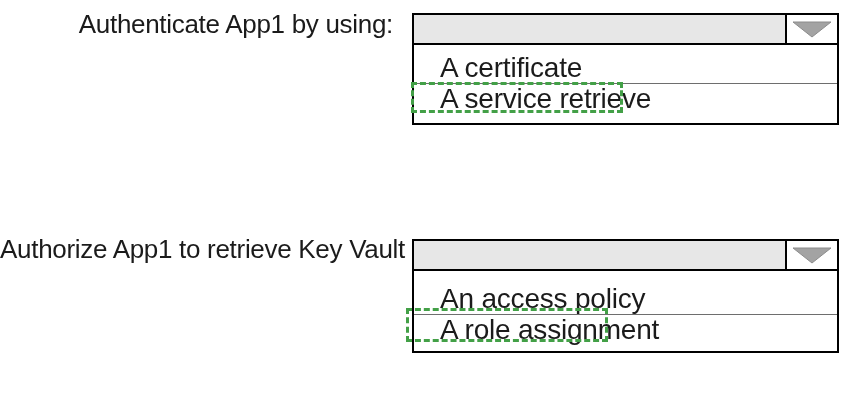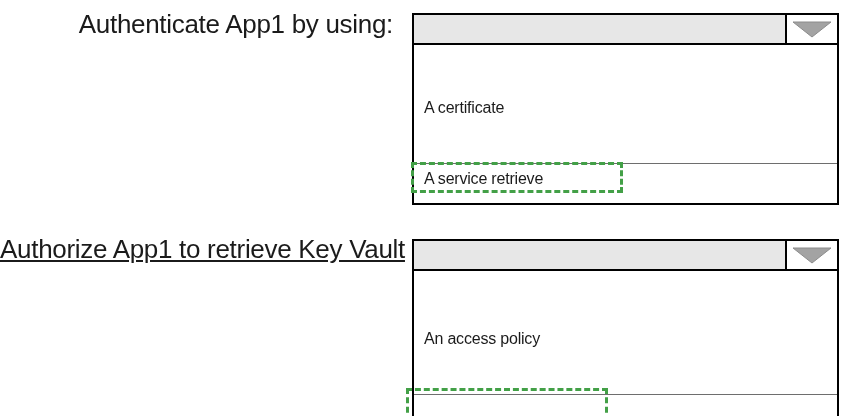--- a/index.html
+++ b/index.html
@@ -15,21 +15,21 @@
     position: absolute;
     left: 0;
     text-align: right;
     font-size: 26px;
     line-height: 32px;
     letter-spacing: -0.3px;
     color: #1b1b1b;
     white-space: nowrap;
   }
   #label-q1 { top: 8px; width: 393px; }
-  #label-q2 { top: 233px; width: 395px; text-decoration: underline; }
+  #label-q2 { top: 233px; width: 395px; }
 
   .dropdown {
     position: absolute;
     left: 412px;
     width: 427px;
     box-sizing: border-box;
     border: 2px solid #000000;
     background: #ffffff;
   }
   #dropdown-q1 { top: 13px; }
@@ -53,25 +53,24 @@
     justify-content: center;
   }
 
   .dd-list { padding-top: 8px; padding-bottom: 9px; }
   #dropdown-q2 .dd-list { padding-top: 13px; padding-bottom: 6px; }
 
   .dd-item {
     position: relative;
     height: 30px;
     line-height: 30px;
-    padding-left: 10px;
-    font-size: 16px;
+    padding-left: 26px;
+    font-size: 28px;
     letter-spacing: -0.2px;
     white-space: nowrap;
-    margin-top: 40px;
   }
   .dd-item + .dd-item { border-top: 1px solid #6e6e6e; }
 
   .answer-outline {
     display: none;
     position: absolute;
     box-sizing: border-box;
     border: 3px dashed #43a047;
     background: transparent;
     pointer-events: none;
@@ -121,17 +120,18 @@
           <polygon points="1,2 39,2 20,17" fill="#a3a3a3" stroke="#8c8c8c" stroke-width="1"></polygon>
         </svg>
       </div>
     </div>
     <div class="dd-list">
       <div class="dd-item">
         <span>An access policy</span>
       </div>
       <div class="dd-item selected">
         <div class="answer-outline"></div>
+        <span>A role assignment</span>
       </div>
     </div>
   </div>
 
 </div>
 
 </body></html>

